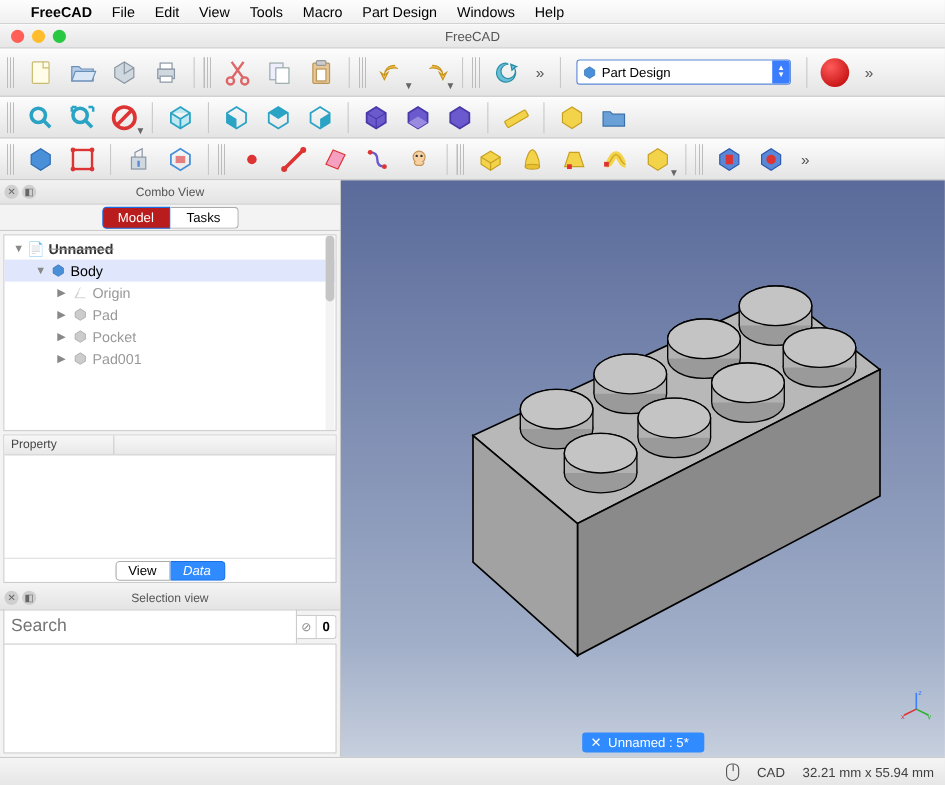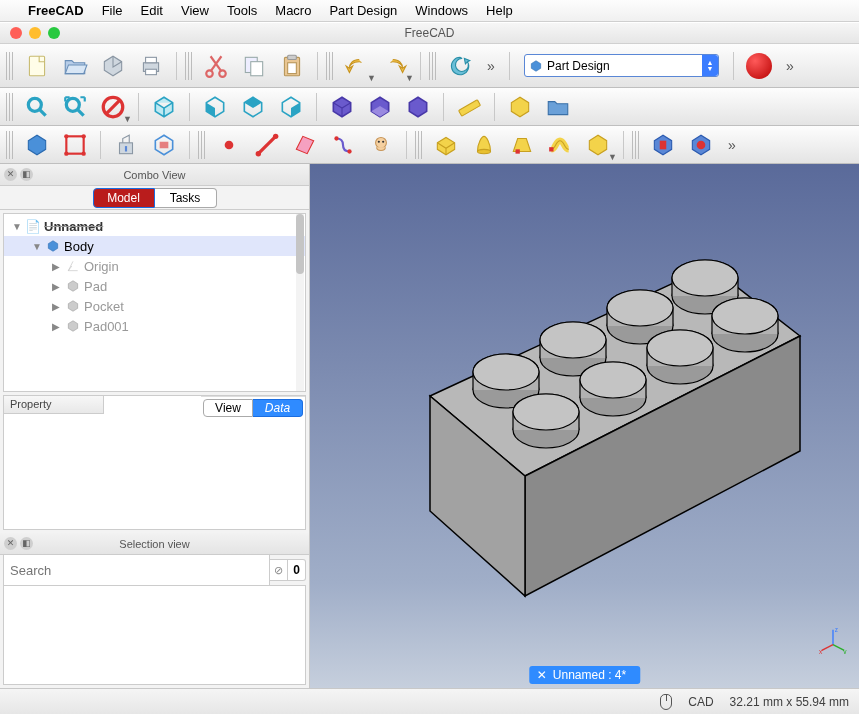--- a/index.html
+++ b/index.html
@@ -51,33 +51,33 @@
   .tree-row .disclosure { width:10px; color:#888; font-size:10px; cursor:pointer;}
   .tree-row .icn { width:14px; height:14px; display:inline-flex; align-items:center; justify-content:center;}
   .tree-row.selected { background:#e0e6fb; }
   .tree-row.dim { color:#999; }
   .tree-row.unnamed { font-weight:bold; color:#333;}
   .tree-indent1 { padding-left:28px;}
   .tree-indent2 { padding-left:48px;}
   .scroll-track { position:absolute; right:1px; top:0; bottom:0; width:8px; background:#f3f3f3;}
   .scroll-thumb { position:absolute; right:1px; top:0; height:60px; width:8px; background:#c5c5c5; border-radius:4px;}
 
-  .prop-section { height:135px; background:#fff; border:1px solid #ccc; margin:0 3px 3px 3px; display:flex; flex-direction:row;}
+  .prop-section { height:135px; background:#fff; border:1px solid #ccc; margin:0 3px 3px 3px; display:flex; flex-direction:column;}
   .prop-header-row { display:flex; height:18px; background:linear-gradient(#f7f7f7,#e8e8e8); border-bottom:1px solid #ccc; font-size:11px; color:#444;}
   .prop-header-row div { padding:2px 6px; border-right:1px solid #ccc;}
   .prop-body { flex:1; }
   .prop-tabs { height:22px; display:flex; justify-content:center; align-items:center; padding:2px; border-top:1px solid #ddd;}
   .prop-tabs .tab { width:50px; height:18px; font-size:12px; display:flex; align-items:center; justify-content:center; border:1px solid #aaa; background:#fff; cursor:pointer;}
   .prop-tabs .tab.active { background:#2f8bff; color:#fff; border-color:#1a6de0;}
   .prop-tabs .tab:first-child{border-radius:4px 0 0 4px;}
   .prop-tabs .tab:last-child{border-radius:0 4px 4px 0; border-left:none;font-style:italic;}
 
   .sel-section { height:155px; display:flex; flex-direction:column;}
   .search-row { display:flex; align-items:center; height:24px; margin:3px; gap:0;}
-  .search-row input { flex:1; height:37px; border:1px solid #ccc; border-radius:3px 0 0 3px; padding:0 6px; font-size:13px; background:#fff;}
+  .search-row input { flex:1; height:37px; border:1px solid #ccc; border-radius:3px 0 0 3px; padding:0 6px; font-size:16px; background:#fff;}
   .search-row .clear { width:18px; height:22px; border:1px solid #ccc; border-left:none; display:flex; align-items:center; justify-content:center; background:#fff; font-size:11px; color:#888;}
   .search-row .count { width:18px; height:22px; border:1px solid #ccc; border-left:none; border-radius:0 3px 3px 0; display:flex; align-items:center; justify-content:center; background:#fff; font-size:12px; font-weight:bold;}
   .sel-body { flex:1; background:#fff; border:1px solid #ccc; margin:0 3px 3px 3px;}
 
   
   .view3d { flex:1; position:relative; background:linear-gradient(#5a6a9a 0%, #a0aec8 80%, #c6cfdd 100%); }
   .view3d svg.model { position:absolute; inset:0; width:100%; height:100%; }
   .doc-tab { position:absolute; bottom:4px; left:50%; transform:translateX(-50%); background:#2f8bff; color:#fff; font-size:12px; padding:2px 14px 2px 8px; border-radius:3px; display:flex; align-items:center; gap:6px;}
   .doc-tab .x { font-size:12px; cursor:pointer;}
   .axis-widget { position:absolute; right:12px; bottom:34px; width:28px; height:28px;}
@@ -541,21 +541,21 @@
       <line x1="15" y1="20" x2="15" y2="4" stroke="#3b7dff" stroke-width="1.5"></line>
       <line x1="15" y1="20" x2="27" y2="26" stroke="#2ab02a" stroke-width="1.5"></line>
       <line x1="15" y1="20" x2="3" y2="26" stroke="#d33" stroke-width="1.5"></line>
       <text x="17" y="6" font-size="7" fill="#3b7dff">z</text>
       <text x="26" y="30" font-size="7" fill="#2ab02a">y</text>
       <text x="0" y="30" font-size="7" fill="#d33">x</text>
     </svg>
 
     <div class="doc-tab">
       <span class="x">✕</span>
-      <span>Unnamed : 4*</span>
+      <span>Unnamed : 5*</span>
     </div>
   </div>
 </div>
 
 <div class="statusbar">
   <span class="flex"></span>
   <span class="mouse-icn"></span>
   <span>CAD</span>
   <span>32.21 mm x 55.94 mm</span>
 </div>

